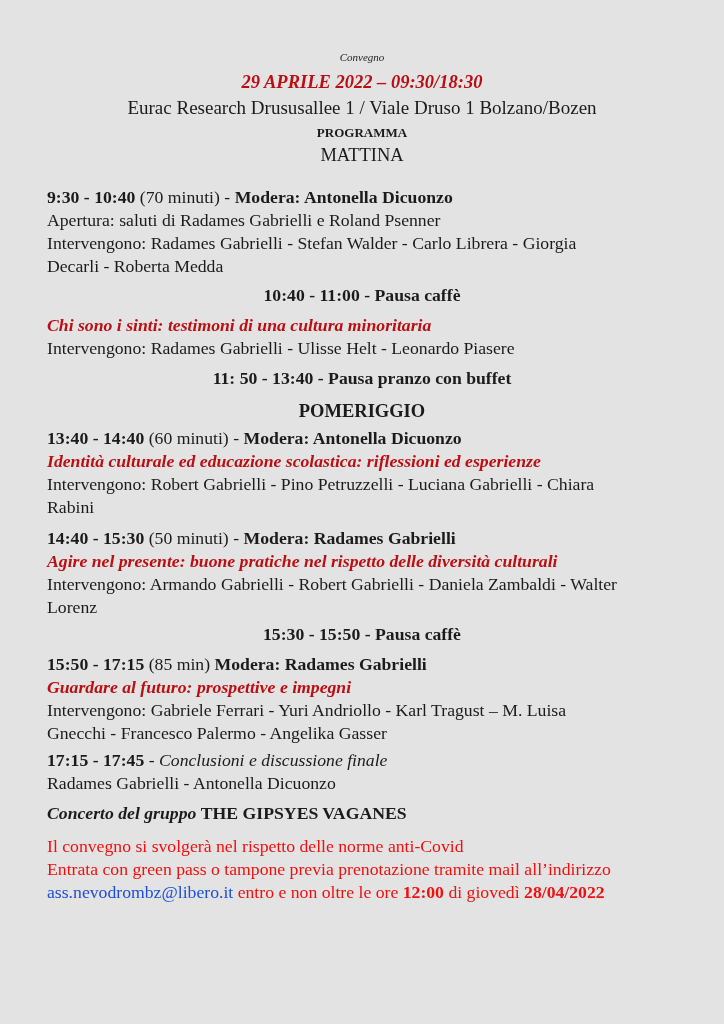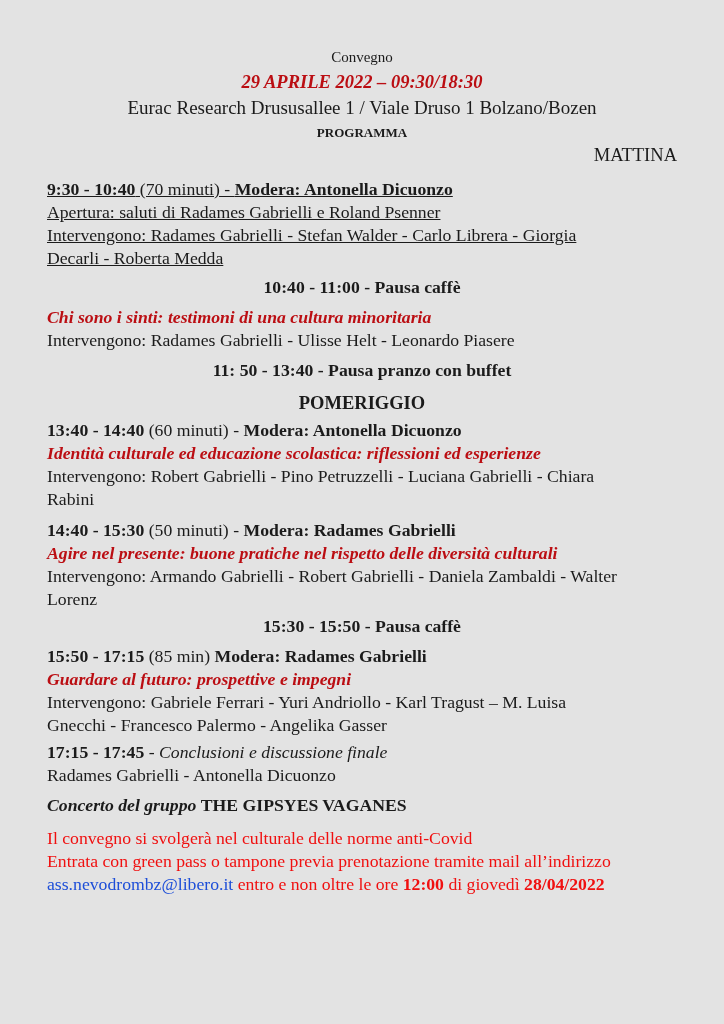--- a/index.html
+++ b/index.html
@@ -15,33 +15,33 @@
     color: #1b1b1b;
   }
   .doc {
     padding: 45px 47px 0 47px;
   }
   
   .hdr {
     text-align: center;
     line-height: 25px;
   }
-  .hdr-kicker { font-size: 15px; }
+  .hdr-kicker { font-size: 11px; font-style: italic; }
   .hdr-title  { font-size: 19.5px; letter-spacing: 0.2px; }
   .hdr-date   { font-size: 18.5px; font-weight: bold; font-style: italic; color: #bb0e13; }
   .hdr-venue  { font-size: 19px; }
   .prog-head {
     margin-top: 2px;
     text-align: center;
     font-weight: bold;
     font-size: 13px;
     line-height: 22px;
   }
   .day-head {
-    text-align: right;
+    text-align: center;
     font-size: 18.5px;
     line-height: 22px;
   }
   .afternoon-head {
     margin-top: 10px;
     text-align: center;
     font-weight: bold;
     font-size: 18.5px;
     line-height: 23px;
   }
@@ -63,21 +63,21 @@
     text-align: center;
     font-weight: bold;
     font-size: 17.7px;
     line-height: 23px;
   }
   
   .mt4  { margin-top: 4px; }
   .mt6  { margin-top: 6px; }
   .mt7  { margin-top: 7px; }
   .mt8  { margin-top: 8px; }
-  .mt11 { margin-top: 12px; text-decoration: underline; }
+  .mt11 { margin-top: 20px; }
   
   .covid {
     margin-top: 10px;
     font-size: 17.7px;
     line-height: 23px;
     color: #f01010;
   }
   .covid .nowrap { white-space: nowrap; }
   .email {
     color: #1d4ed8;
@@ -140,18 +140,18 @@
   </div>
 
   <div class="block mt4">
     <div><span class="b">17:15 - 17:45</span><span> - </span><span class="i">Conclusioni e discussione finale</span></div>
     <div>Radames Gabrielli - Antonella Dicuonzo</div>
   </div>
 
   <div class="block mt7"><span class="b i">Concerto del gruppo </span><span class="b">THE GIPSYES VAGANES</span></div>
 
   <div class="covid">
-    <div>Il convegno si svolgerà nel culturale delle norme anti-Covid</div>
+    <div>Il convegno si svolgerà nel rispetto delle norme anti-Covid</div>
     <div>Entrata con green pass o tampone previa prenotazione tramite mail all’indirizzo</div>
     <div class="nowrap"><span class="email">ass.nevodrombz@libero.it</span><span> entro e non oltre le ore </span><span class="b">12:00</span><span> di giovedì </span><span class="b">28/04/2022</span></div>
   </div>
 
 </div>
 
 </body></html>

